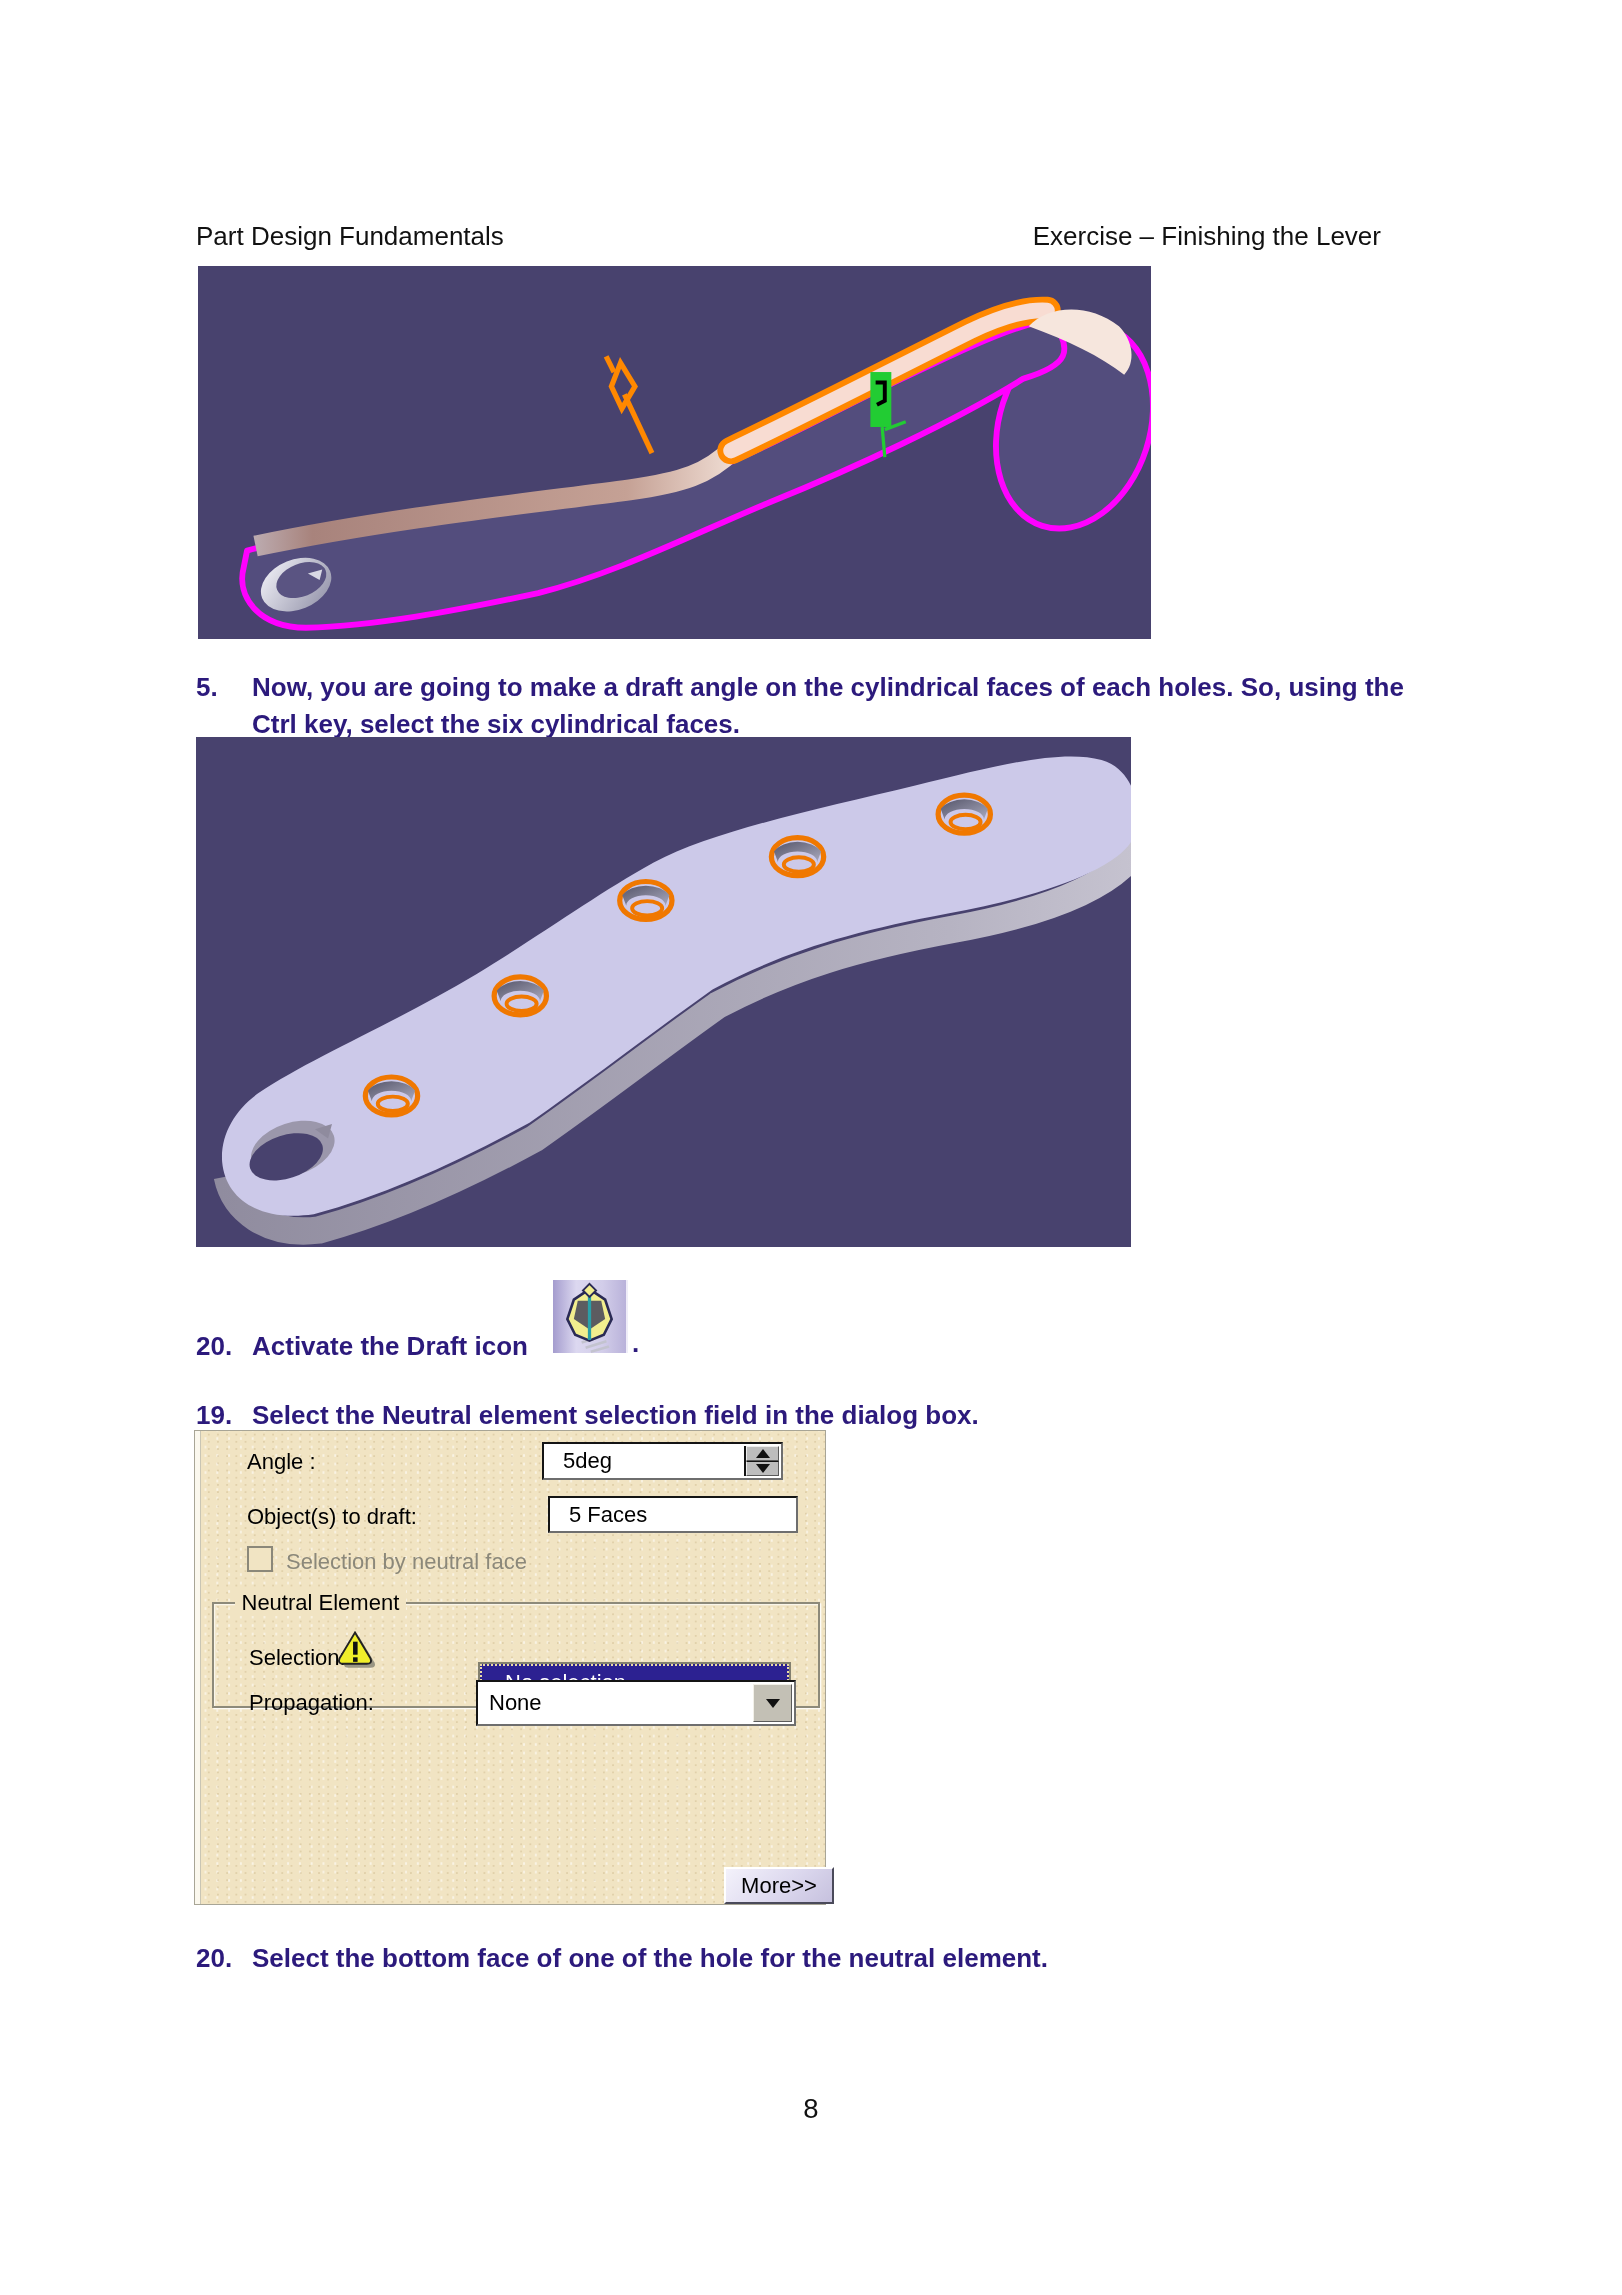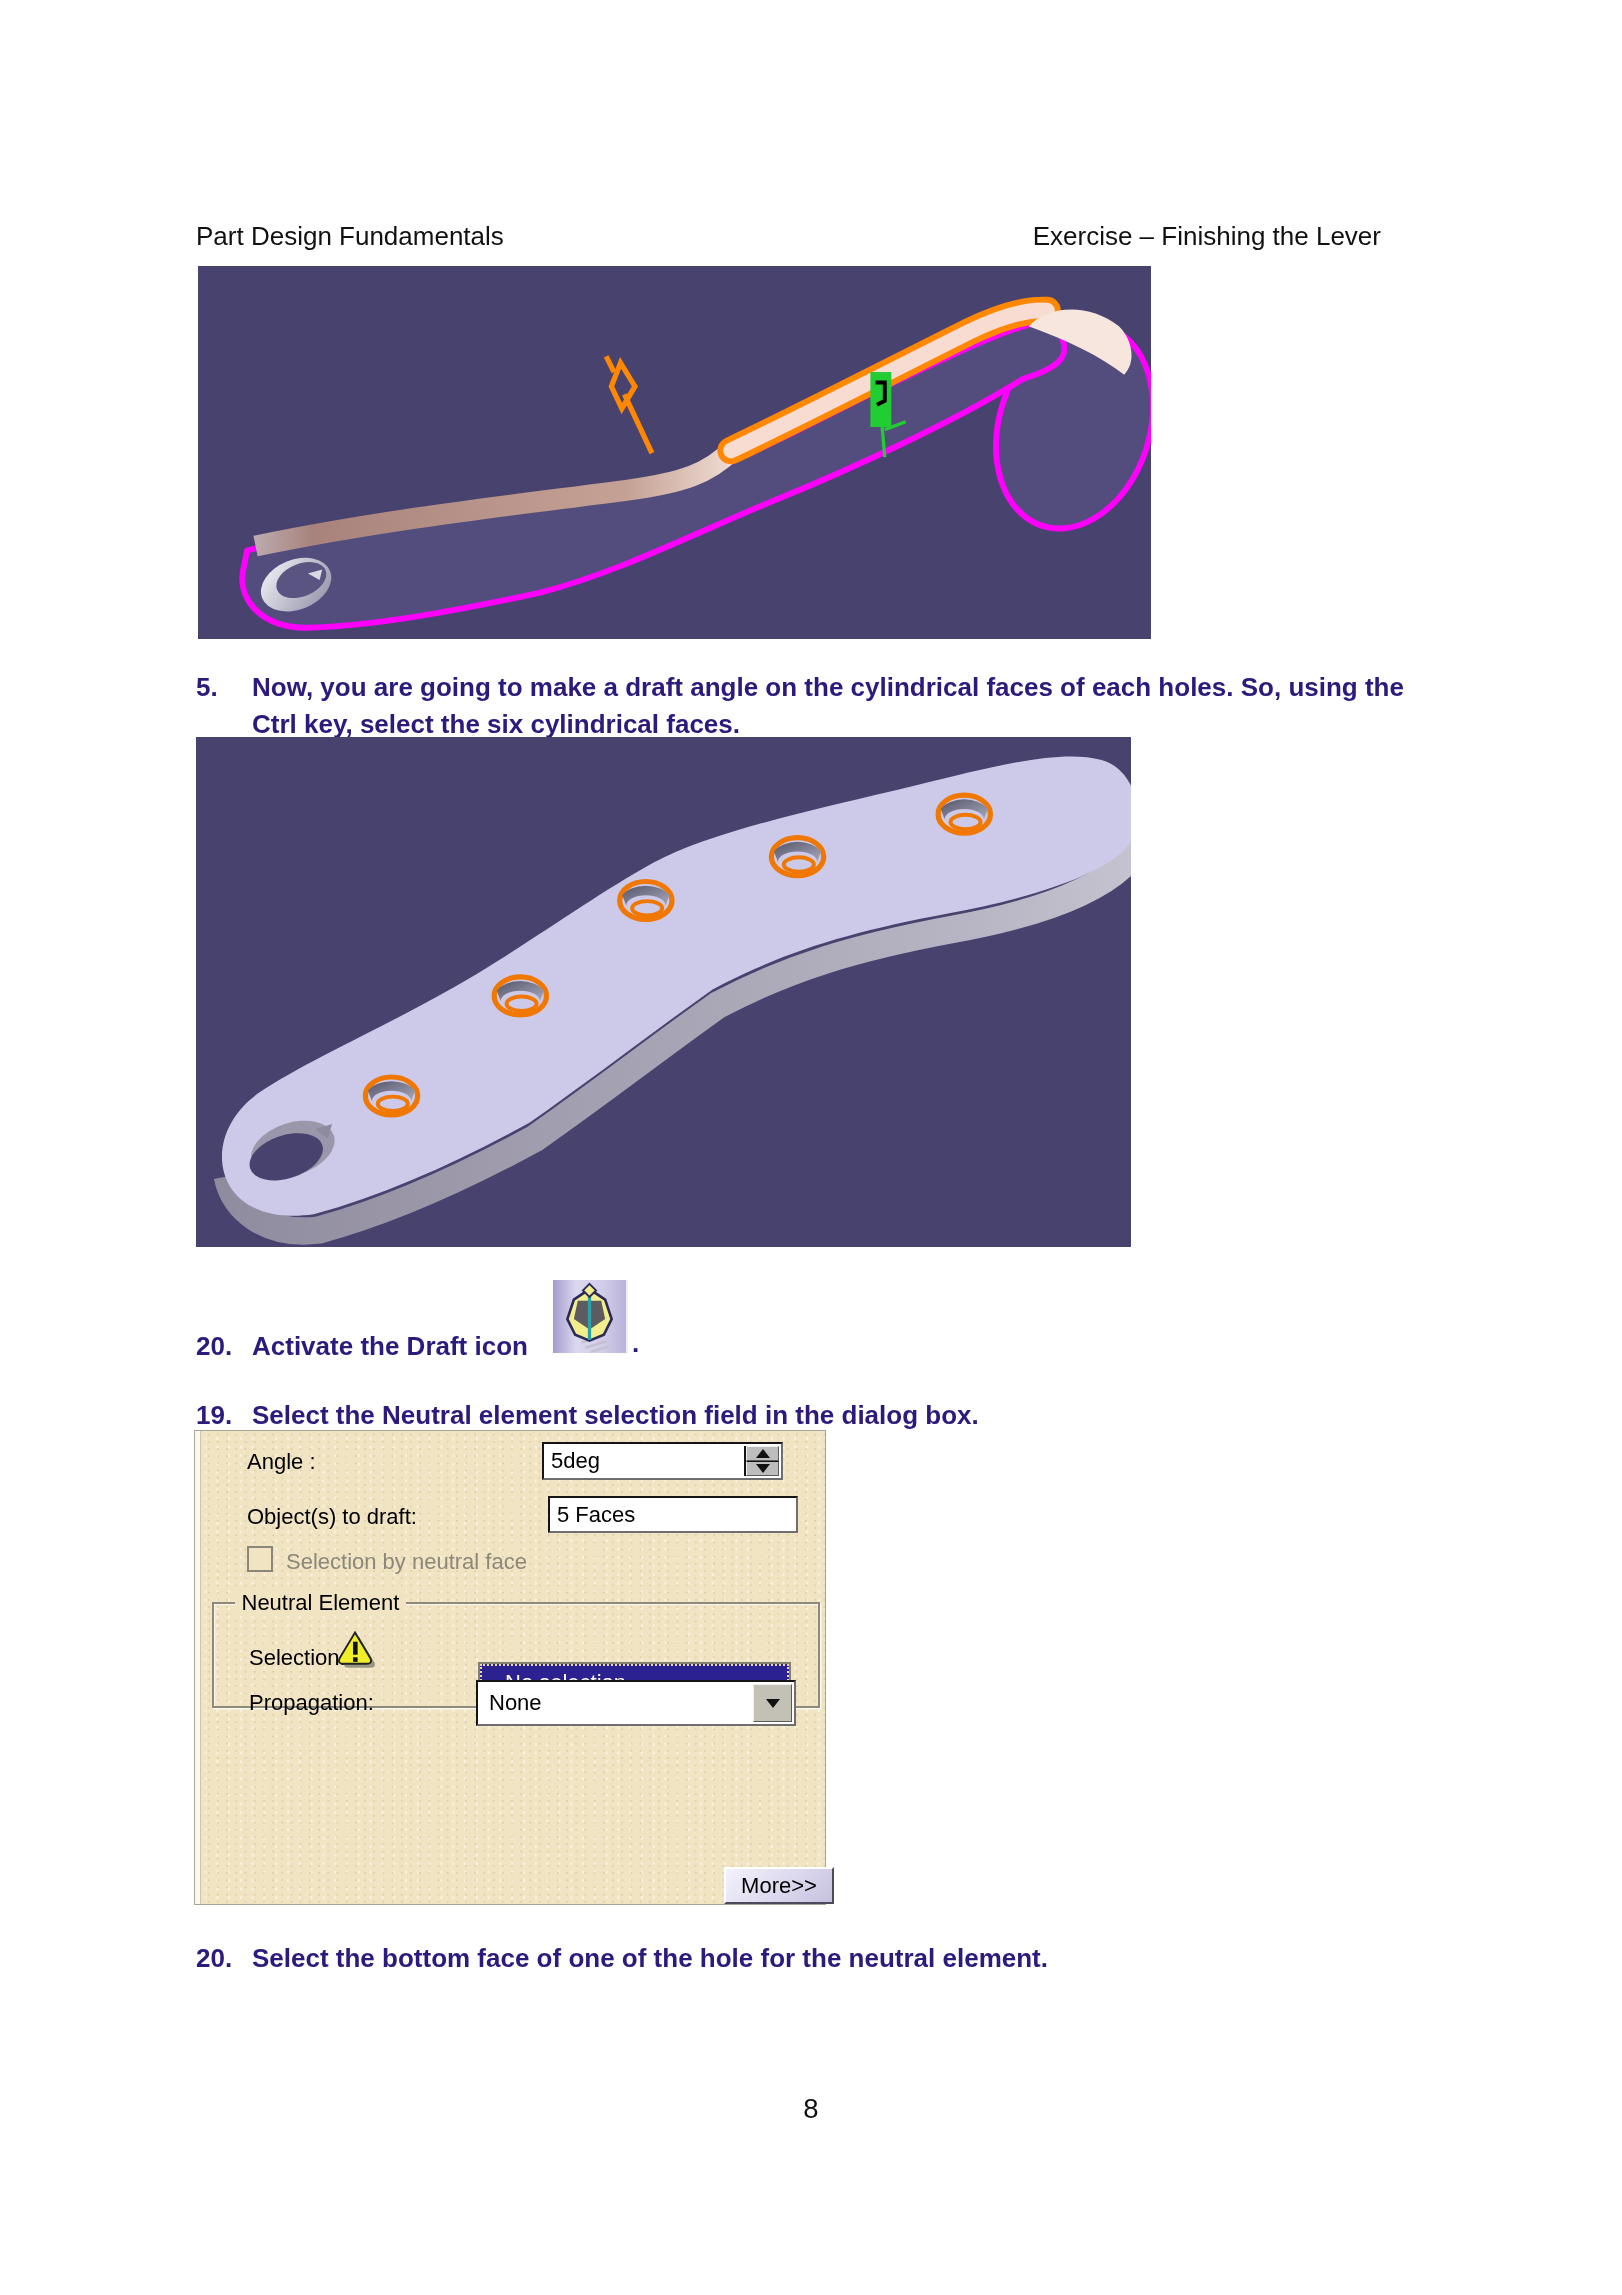--- a/index.html
+++ b/index.html
@@ -32,21 +32,21 @@
     background-position:0 0,4.6px 3.3px;
     border:1.3px solid #a8a596;
     box-sizing:border-box;
     font-size:22px;color:#000;
   }
   .dlg::before{content:"";position:absolute;left:0;top:0;bottom:0;width:4.6px;background:#fbf8ee;border-right:1.3px solid #c9c5b4;}
   .dlg-label{position:absolute;white-space:nowrap;}
   .field{
     position:absolute;background:#fff;box-sizing:border-box;
     border:2px solid;border-color:#141414 #6e6e6e #6e6e6e #141414;
-    display:flex;align-items:center;padding-left:7px;white-space:nowrap;
+    display:flex;align-items:center;padding-left:19px;white-space:nowrap;
   }
   .spinner{position:absolute;right:2px;top:2px;bottom:2px;width:33px;border-left:2px solid #141414;display:flex;flex-direction:column;}
   .spin-btn{flex:1;background:#bdbdbd;border:1.3px solid;border-color:#ededed #5a5a5a #5a5a5a #ededed;display:flex;align-items:center;justify-content:center;}
   .spin-btn + .spin-btn{border-top:1.3px solid #141414;}
   .tri-up{width:0;height:0;border-left:7.2px solid transparent;border-right:7.2px solid transparent;border-bottom:9.2px solid #111;}
   .tri-dn{width:0;height:0;border-left:7.2px solid transparent;border-right:7.2px solid transparent;border-top:9.2px solid #111;}
   .chk{
     position:absolute;box-sizing:border-box;background:#f1e4c3;
     border:2px solid #8b887a;
   }

